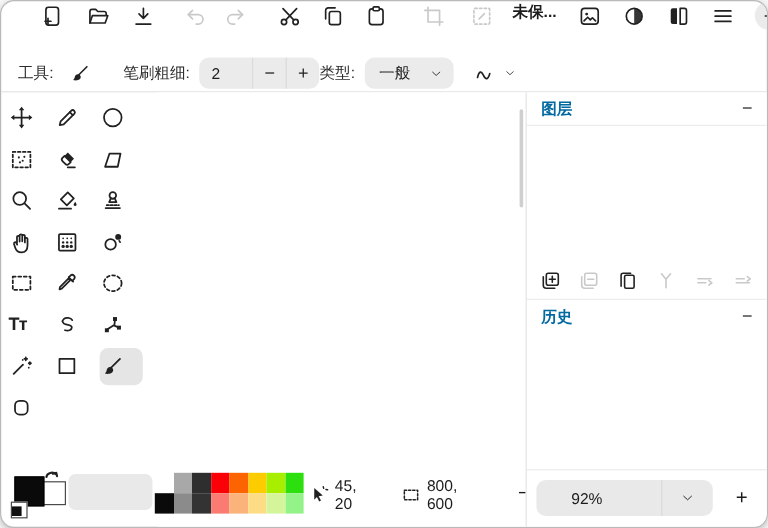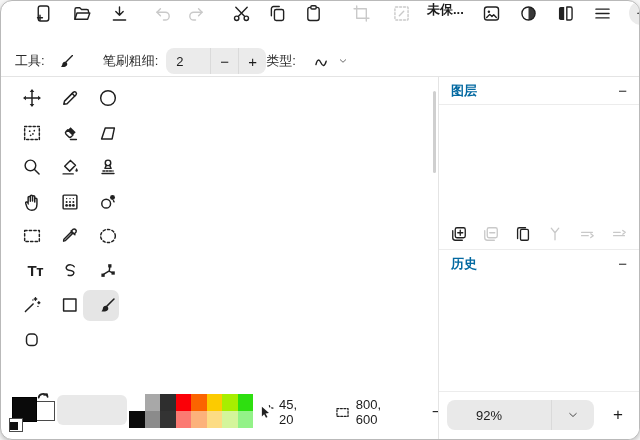--- a/index.html
+++ b/index.html
@@ -23,21 +23,21 @@
   .tlabel{font-size:13px;color:#2b2b2b;}
   .spin{display:flex;align-items:center;height:26px;background:#ebebeb;border-radius:8px;overflow:hidden;margin-left:8px;}
   .spin .val{width:34px;padding-left:10px;font-size:13px;color:#1c1c1c;}
   .spin .sbtn{width:28px;height:26px;display:flex;align-items:center;justify-content:center;font-size:15px;color:#1c1c1c;border-left:1px solid #dadada;}
   .drop{display:flex;align-items:center;height:26px;background:#ebebeb;border-radius:8px;margin-left:8px;padding:0 9px 0 12px;}
   .drop .dval{font-size:13px;color:#1c1c1c;margin-right:16px;}
 
   
   .sidebar{position:absolute;top:76px;left:0;width:130px;bottom:0;}
   .tool-grid{display:grid;grid-template-columns:38px 38px 38px;grid-auto-rows:34.5px;padding:4px 0 0 6px;}
-  .tool-btn{width:36px;height:31px;display:flex;align-items:center;justify-content:flex-end;border-radius:7px;justify-self:start;align-self:center;}
+  .tool-btn{width:36px;height:31px;display:flex;align-items:center;justify-content:flex-start;border-radius:7px;justify-self:start;align-self:center;}
   .tool-btn.sel{background:#e5e5e5;}
   .ttxt{font-weight:700;font-size:15px;color:#212121;letter-spacing:-.5px;}
 
   
   .canvas{position:absolute;top:76px;left:130px;right:201px;bottom:0;background:#ffffff;}
   .vscroll{position:absolute;top:76px;right:202px;width:4px;bottom:0;}
   .vscroll .thumb{position:absolute;top:14px;height:82px;width:3px;border-radius:2px;background:#cfcfcf;}
 
   
   .bottombar{position:absolute;left:0;bottom:3px;height:44px;width:440px;}
@@ -195,20 +195,26 @@
           <path class="f" d="M10 13c1.2.3 2 1.1 2.3 2.2.4 1.8-1.1 3.5-3.5 3.9-1.4.2-2.9.1-4.1-.3 1.1-.9 1.5-1.8 1.7-3 .3-1.8 1.8-3.2 3.6-2.8z"></path>
         </svg>
     </button>
     <span class="tlabel" style="margin-left:24px;">笔刷粗细:</span>
     <div class="spin">
       <span class="val">2</span>
       <button class="sbtn">−</button>
       <button class="sbtn">+</button>
     </div>
     <span class="tlabel" style="">类型:</span>
+    <button class="drop ic">
+      <span class="dval">一般</span>
+      <svg width="11" height="11" viewBox="0 0 24 24">
+          <path d="M5.5 9l6.5 6 6.5-6" stroke-width="2.4"></path>
+        </svg>
+    </button>
     <button class="ic" style="margin-left:16px;display:flex;align-items:center;gap:5px;">
       <svg width="21" height="21" viewBox="0 0 24 24">
           <path d="M4.5 15.5c1.6-6.5 3.6-6.5 5.7-2s4.2 4.3 6-1.8" stroke-width="2"></path>
         </svg>
       <svg width="10" height="10" viewBox="0 0 24 24">
           <path d="M5.5 9l6.5 6 6.5-6" stroke-width="2.6"></path>
         </svg>
     </button>
   </div>
 

